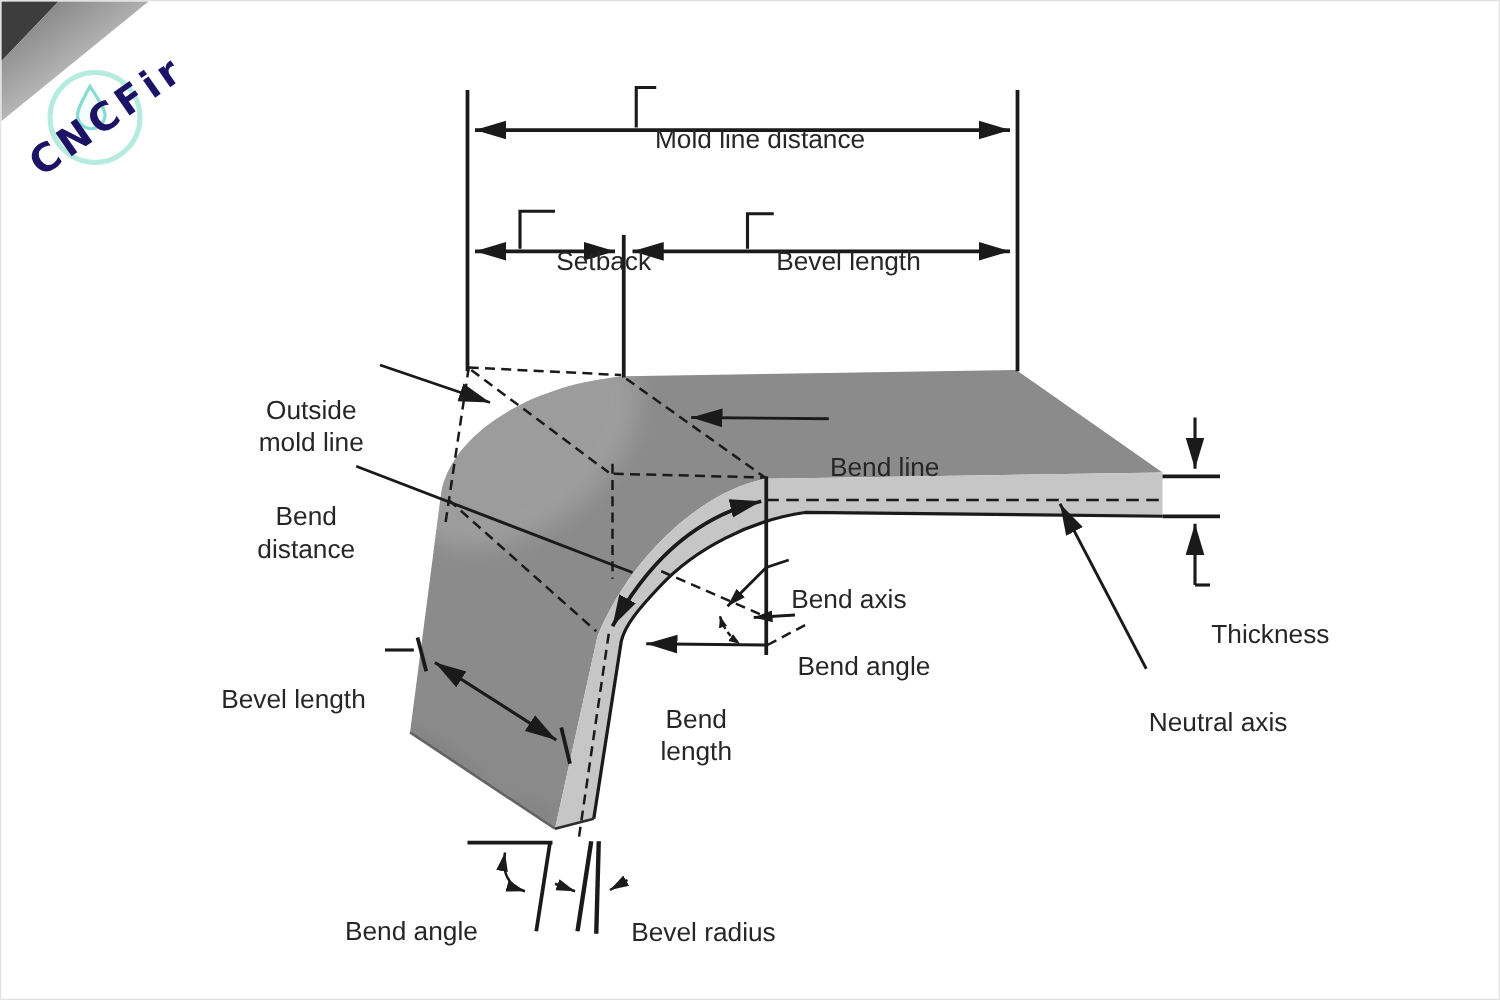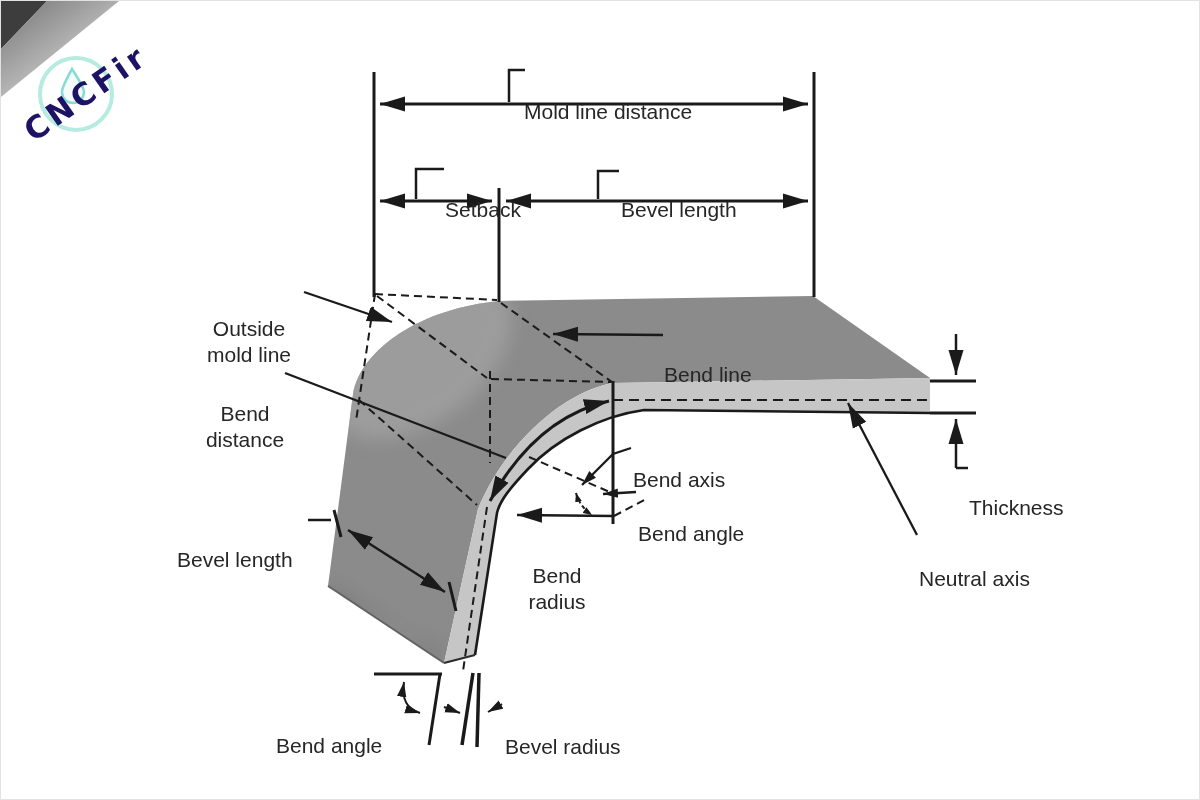--- a/index.html
+++ b/index.html
@@ -155,21 +155,21 @@
   <div class="lbl ctr" style="left:182px;top:361px;width:124px">
     <div>Bend</div>
     <div>distance</div>
   </div>
 
   <div class="lbl" style="left:632px;top:427px">Bend axis</div>
   <div class="lbl" style="left:637px;top:481px">Bend angle</div>
 
   <div class="lbl ctr" style="left:503px;top:523px;width:106px">
     <div>Bend</div>
-    <div>radius</div>
+    <div>length</div>
   </div>
 
   <div class="lbl" style="left:176px;top:507px">Bevel length</div>
   <div class="lbl" style="left:968px;top:455px">Thickness</div>
   <div class="lbl" style="left:918px;top:526px">Neutral axis</div>
   <div class="lbl" style="left:275px;top:693px">Bend angle</div>
   <div class="lbl" style="left:504px;top:694px">Bevel radius</div>
 
   <div class="brand">CNCFir</div>
 

